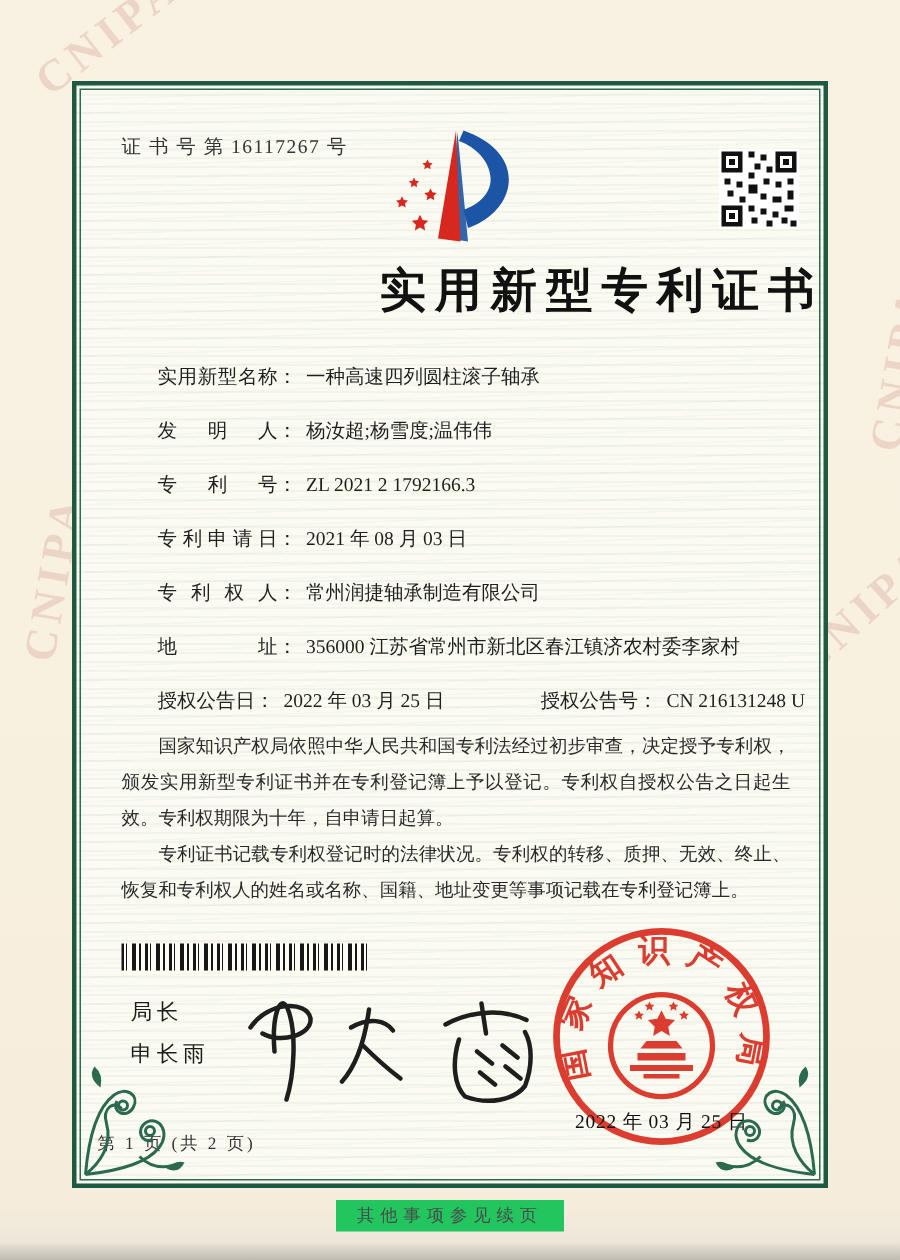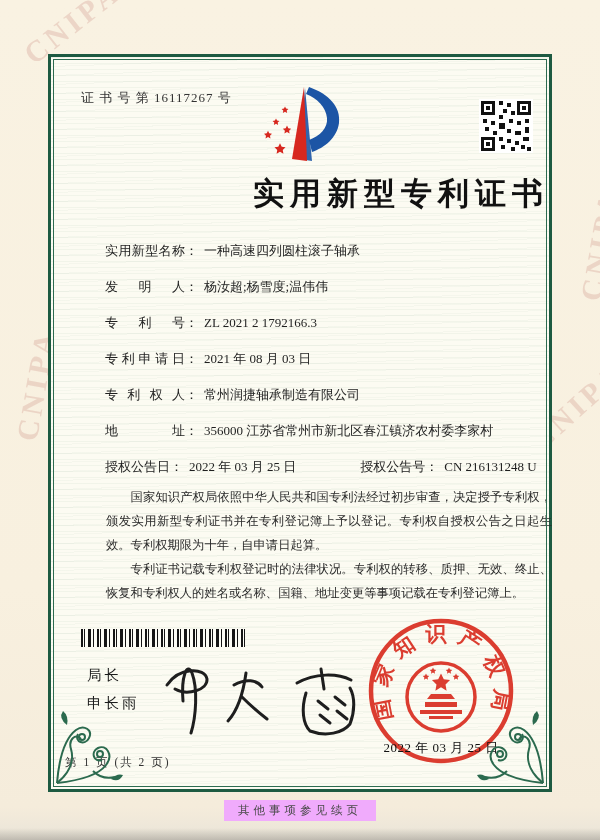--- a/index.html
+++ b/index.html
@@ -29,39 +29,39 @@
          font-size:31px;font-weight:bold;letter-spacing:6px;color:#111;}
   .fields{position:absolute;left:30px;top:184px;width:448px;font-size:13px;color:#1f1f1f;margin-left:24px;}
   .frow{height:36px;line-height:20px;white-space:nowrap;}
   .flabel{display:inline-block;width:80px;text-align:justify;text-align-last:justify;
           vertical-align:top;font-weight:500;}
   .flabel.nojust{width:auto;text-align:center;text-align-last:auto;}
   .colon{display:inline-block;margin-right:6px;}
   .fvalue{font-weight:500;}
   .pair1{display:inline-block;width:252px;}
   .paras{position:absolute;left:30px;top:428px;width:446px;font-size:12.3px;line-height:24px;
-         text-align:justify;color:#2a2a2a;margin-left:25px;}
+         text-align:justify;color:#2a2a2a;}
   .paras p{margin:0;text-indent:2em;}
   .barcode{position:absolute;left:30px;top:572px;width:164px;height:18px;
     background:repeating-linear-gradient(90deg,
       #161616 0 2px,#fdfdf6 2px 3px,#161616 3px 4px,#fdfdf6 4px 7px,
       #161616 7px 10px,#fdfdf6 10px 12px,#161616 12px 13px,#fdfdf6 13px 16px);}
   .signblock{position:absolute;left:36px;top:604px;font-size:14.5px;line-height:28px;
              letter-spacing:3px;color:#1c1c1c;font-weight:500;}
   .signature{position:absolute;left:98px;top:588px;width:226px;height:96px;}
   .seal{position:absolute;left:314px;top:558px;width:152px;height:152px;opacity:0.92;}
   .sealdate{position:absolute;left:310px;top:682px;width:160px;text-align:center;
             font-size:13px;color:#111;font-weight:500;letter-spacing:0.5px;}
   .pagenum{position:absolute;left:14px;top:698px;width:100%;text-align:left;font-size:11.5px;
            color:#333;letter-spacing:2px;}
   .orn{position:absolute;bottom:4px;width:78px;height:92px;z-index:3;}
   .orn-right{right:4px;}
   .orn-left{left:4px;transform:scaleX(-1);}
   .note{position:absolute;left:0;top:800px;width:100%;text-align:center;z-index:2;}
-  .note span{display:inline-block;background:#f0abfc;padding:3px 14px;font-size:11.5px;
+  .note span{display:inline-block;background:#22c55e;padding:3px 14px;font-size:11.5px;
              letter-spacing:4px;color:#4a4a4a;}
   .scanshadow{position:absolute;left:0;bottom:0;width:100%;height:12px;
               background:linear-gradient(180deg,rgba(150,145,135,0) 0%,rgba(140,136,128,0.45) 100%);z-index:4;}
 </style>
 </head>
 <body>
 
 <div class="wm" style="left:16px;top:6px;transform:rotate(-38deg);">CNIPA</div>
 <div class="wm" style="left:544px;top:228px;transform:rotate(-80deg);">CNIPA</div>
 <div class="wm" style="left:-20px;top:368px;transform:rotate(-80deg);">CNIPA</div>

